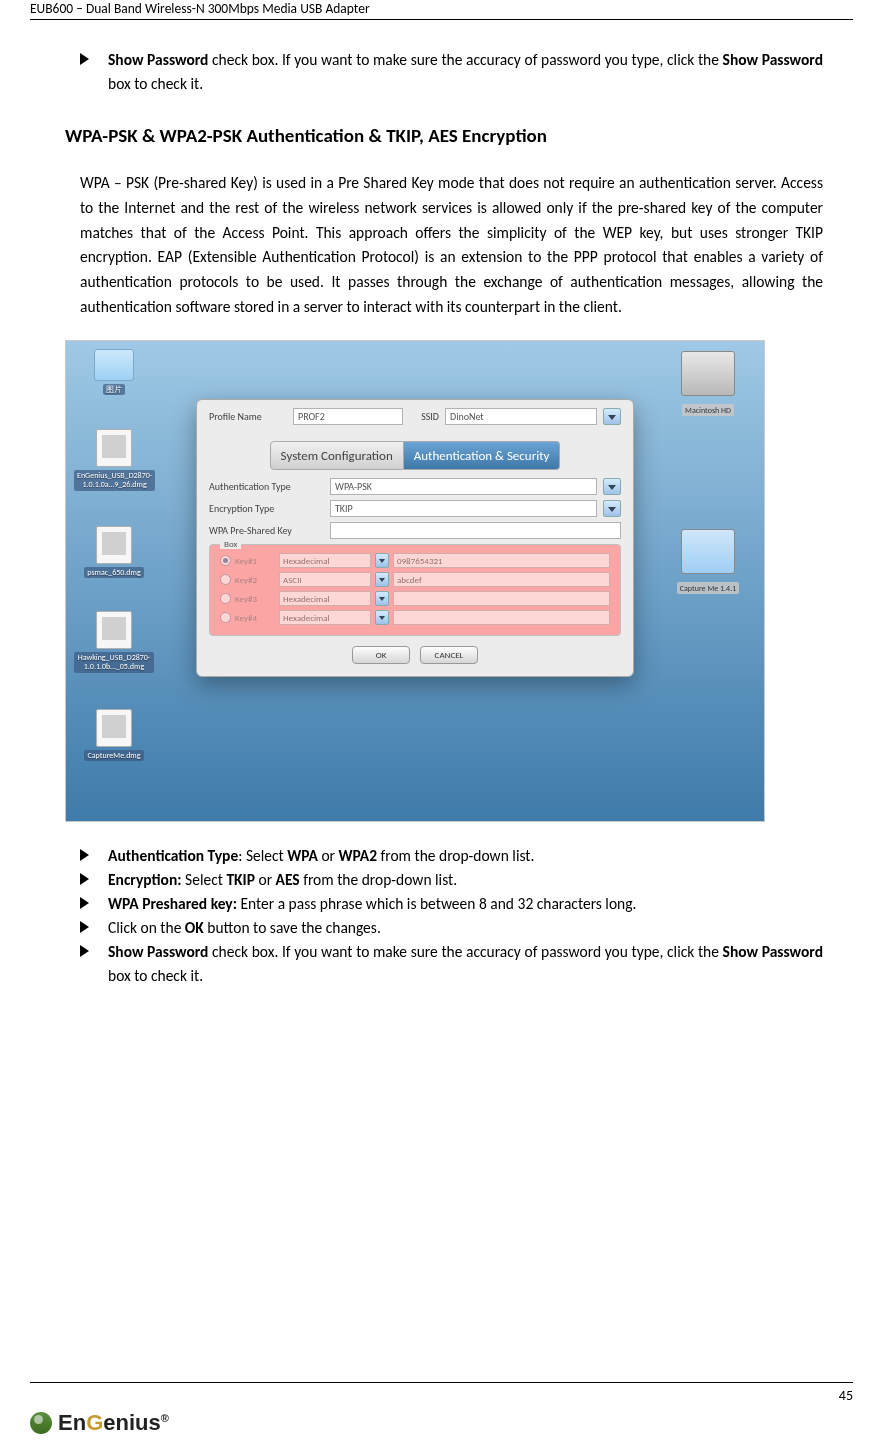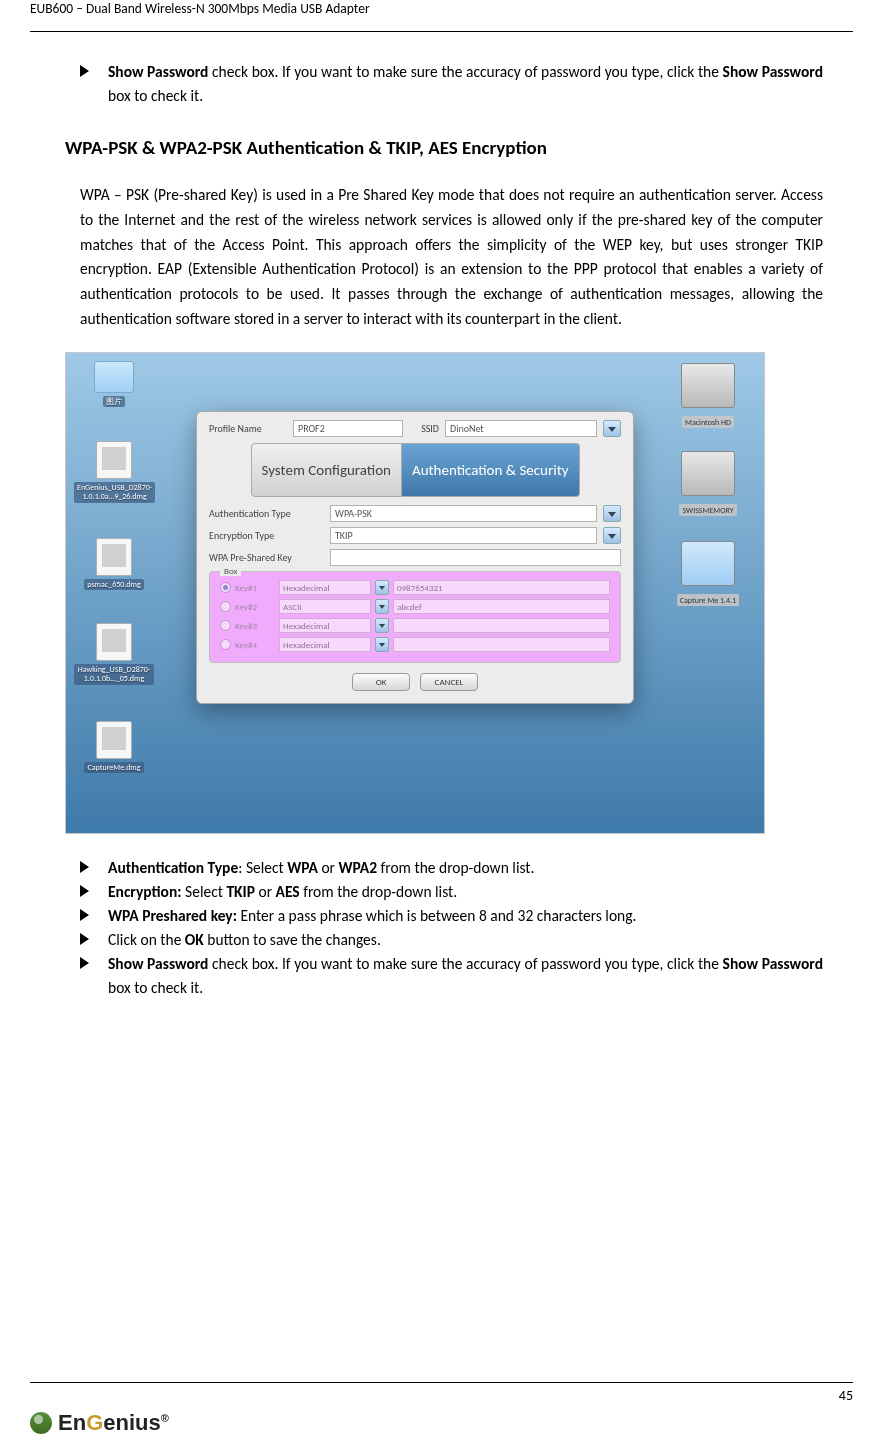--- a/index.html
+++ b/index.html
@@ -7,21 +7,21 @@
     font-family: "Segoe UI", Calibri, Arial, sans-serif;
     width: 883px;
     height: 1456px;
     background: #fff;
     color: #000;
     position: relative;
   }
   .page { padding: 0 30px; }
   .header-bar {
     border-bottom: 1px solid #000;
-    padding-bottom: 14px;
+    padding-bottom: 2px;
     margin-bottom: 28px;
     font-size: 13.5px;
   }
   .content { padding: 0 30px 0 50px; }
   .bullet-list { list-style: none; margin-bottom: 28px; }
   .bullet-list li { position: relative; padding-left: 28px; font-size: 15.5px; line-height: 1.55; text-align: justify; }
   .bullet-list li::before {
     content: "";
     position: absolute;
     left: 0;
@@ -151,34 +151,35 @@
     font-size:10px;
     color:#555;
   }
   .dropbtn{
     width:18px;height:17px;background:linear-gradient(#d6eaff,#9fc2e8);
     border:1px solid #8aa;position:relative;border-radius:2px;
   }
   .dropbtn::after{content:"";position:absolute;left:4px;top:6px;border-left:4px solid transparent;border-right:4px solid transparent;border-top:5px solid #345;}
   .tabs { display:flex; justify-content:center; margin:6px 0 8px;}
   .tab {
-    font-size:15px; padding:17px 10px;
+    font-size:13px; padding:6px 10px;
     background:linear-gradient(#f0f0f0,#d0d0d0);
     border:1px solid #aaa;
+    margin-top:10px;
   }
   .tab:first-child{border-radius:4px 0 0 4px;}
   .tab:last-child{border-radius:0 4px 4px 0;border-left:none;}
   .tab.active{background:linear-gradient(#6aa4d4,#3f78a8);color:#fff;}
   .box {
     border:1px solid #c0c0c0;
     border-radius:4px;
     margin-top:4px;
     padding:8px 10px 6px;
     position:relative;
-    background:#f0abfc;
+    background:#fca5a5;
   }
   .box-title{
     position:absolute;top:-7px;left:10px;
     background:#ececec;padding:0 4px;font-size:9px;color:#555;
   }
   .keyrow { display:flex;align-items:center;gap:4px;margin-bottom:4px;}
   .radio{width:11px;height:11px;border:1px solid #888;border-radius:50%;background:#fff;position:relative;flex-shrink:0;}
   .radio.on::after{content:"";position:absolute;left:2px;top:2px;width:5px;height:5px;border-radius:50%;background:#3a6fa0;}
   .klabel{width:40px;font-size:9px;color:#666;}
   .kselect{width:92px;height:15px;background:#fff;border:1px solid #b3b3b3;font-size:9px;padding:0 3px;position:relative;line-height:13px;}
@@ -255,24 +256,20 @@
           <span class="label">Hawking_USB_D2870-1.0.1.0b…_05.dmg</span>
         </div>
         <div class="desk-icon" style="left:8px;top:368px;">
           <div class="dmg"></div>
           <span class="label">CaptureMe.dmg</span>
         </div>
 
         <div class="right-icon" style="top:10px;">
           <div class="hd"></div>
           <span class="label">Macintosh HD</span>
-        </div>
-        <div class="right-icon" style="top:98px;">
-          <div class="hd"></div>
-          <span class="label">SWISSMEMORY</span>
         </div>
         <div class="right-icon" style="top:188px;">
           <div class="hd" style="background:linear-gradient(#cfe7fb,#9fcef4);"></div>
           <span class="label">Capture Me 1.4.1</span>
         </div>
 
         <div class="dialog">
           <div class="dlg-body">
             <div class="row">
               <span class="lbl" style="width:78px;">Profile Name</span>

